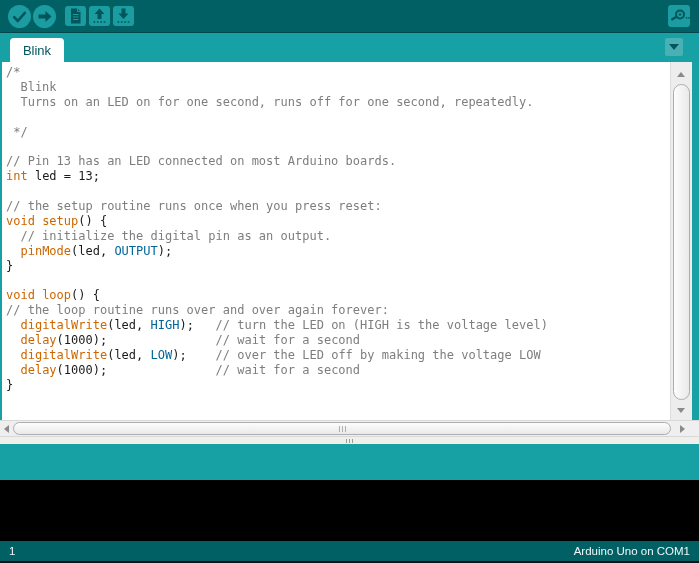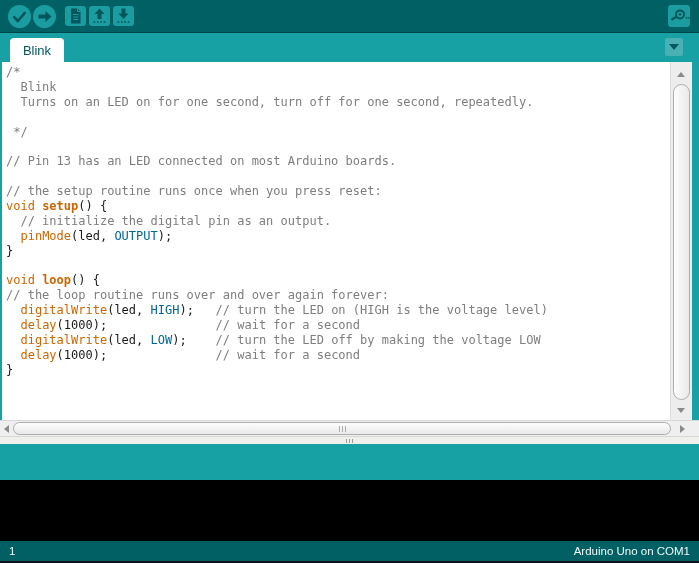--- a/index.html
+++ b/index.html
@@ -29,21 +29,21 @@
               border-top:6px solid #00565B; }
 
   
   .editor-wrap { flex:0 0 358px; height:358px; display:flex; background:#FFFFFF;
                  border-left:2px solid #17A1A5; border-right:7px solid #17A1A5; }
   .editor { flex:1 1 auto; overflow:hidden; padding:3px 0 0 4px; background:#FFFFFF; cursor:text; }
   .code-line { font-family:"DejaVu Sans Mono", monospace; font-size:12px; height:14.9px; line-height:14.9px; white-space:pre; }
   .tok-p { color:#1A1A1A; }
   .tok-c { color:#7E7E7E; }
   .tok-k { color:#CC6600; }
-  .tok-f { color:#CC6600; font-weight:bold; }
+  .tok-f { color:#CC6600; font-weight:normal; }
   .tok-l { color:#006699; }
 
   
   .vscroll { flex:0 0 22px; position:relative; background:#EDEDED; border-left:1px solid #DCDCDC; }
   .vs-thumb { position:absolute; left:2px; right:2px; top:22px; bottom:20px;
               background:linear-gradient(90deg,#FDFDFD,#E9E9E9); border:1px solid #ADADAD; border-radius:10px; }
   .arrow-up { width:0; height:0; border-left:4px solid transparent; border-right:4px solid transparent; border-bottom:5px solid #8A8A8A; }
   .arrow-down { width:0; height:0; border-left:4px solid transparent; border-right:4px solid transparent; border-top:5px solid #8A8A8A; }
   .arrow-left { width:0; height:0; border-top:4px solid transparent; border-bottom:4px solid transparent; border-right:5px solid #8A8A8A; }
   .arrow-right { width:0; height:0; border-top:4px solid transparent; border-bottom:4px solid transparent; border-left:5px solid #8A8A8A; }
@@ -120,37 +120,38 @@
     </div>
     <button class="tab-menu-btn">
       <span class="tri-down"></span>
     </button>
   </div>
 
   <div class="editor-wrap">
     <div class="editor">
         <div class="code-line"><span class="tok-c">/*</span></div>
         <div class="code-line"><span class="tok-c">  Blink</span></div>
-        <div class="code-line"><span class="tok-c">  Turns on an LED on for one second, turn off for one second, repeatedly.</span></div>
+        <div class="code-line"><span class="tok-c">  Turns on an LED on for one second, runs off for one second, repeatedly.</span></div>
         <div class="code-line"> </div>
         <div class="code-line"><span class="tok-c"> */</span></div>
         <div class="code-line"> </div>
         <div class="code-line"><span class="tok-c">// Pin 13 has an LED connected on most Arduino boards.</span></div>
+        <div class="code-line"><span class="tok-k">int</span><span class="tok-p"> led = 13;</span></div>
         <div class="code-line"> </div>
         <div class="code-line"><span class="tok-c">// the setup routine runs once when you press reset:</span></div>
         <div class="code-line"><span class="tok-k">void</span><span class="tok-p"> </span><span class="tok-f">setup</span><span class="tok-p">() {</span></div>
         <div class="code-line"><span class="tok-c">  // initialize the digital pin as an output.</span></div>
         <div class="code-line"><span class="tok-p">  </span><span class="tok-k">pinMode</span><span class="tok-p">(led, </span><span class="tok-l">OUTPUT</span><span class="tok-p">);</span></div>
         <div class="code-line"><span class="tok-p">}</span></div>
         <div class="code-line"> </div>
         <div class="code-line"><span class="tok-k">void</span><span class="tok-p"> </span><span class="tok-f">loop</span><span class="tok-p">() {</span></div>
         <div class="code-line"><span class="tok-c">// the loop routine runs over and over again forever:</span></div>
         <div class="code-line"><span class="tok-p">  </span><span class="tok-k">digitalWrite</span><span class="tok-p">(led, </span><span class="tok-l">HIGH</span><span class="tok-p">);   </span><span class="tok-c">// turn the LED on (HIGH is the voltage level)</span></div>
         <div class="code-line"><span class="tok-p">  </span><span class="tok-k">delay</span><span class="tok-p">(1000);               </span><span class="tok-c">// wait for a second</span></div>
-        <div class="code-line"><span class="tok-p">  </span><span class="tok-k">digitalWrite</span><span class="tok-p">(led, </span><span class="tok-l">LOW</span><span class="tok-p">);    </span><span class="tok-c">// turn the LED off by making the voltage LOW</span></div>
+        <div class="code-line"><span class="tok-p">  </span><span class="tok-k">digitalWrite</span><span class="tok-p">(led, </span><span class="tok-l">LOW</span><span class="tok-p">);    </span><span class="tok-c">// over the LED off by making the voltage LOW</span></div>
         <div class="code-line"><span class="tok-p">  </span><span class="tok-k">delay</span><span class="tok-p">(1000);               </span><span class="tok-c">// wait for a second</span></div>
         <div class="code-line"><span class="tok-p">}</span></div>
       </div>
     <div class="vscroll">
       <span class="arrow-up vs-up"></span>
       <div class="vs-thumb"></div>
       <span class="arrow-down vs-down"></span>
     </div>
   </div>
 

